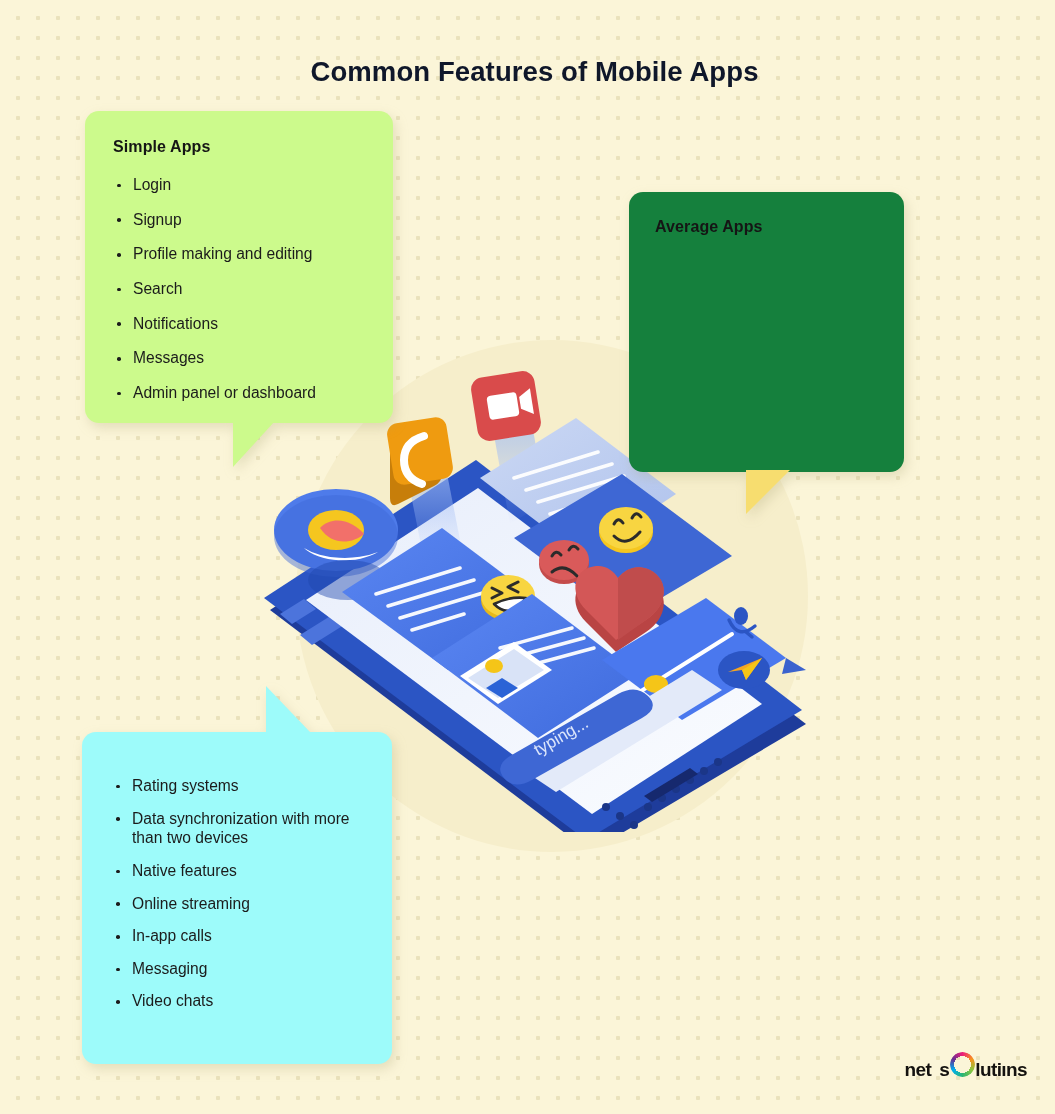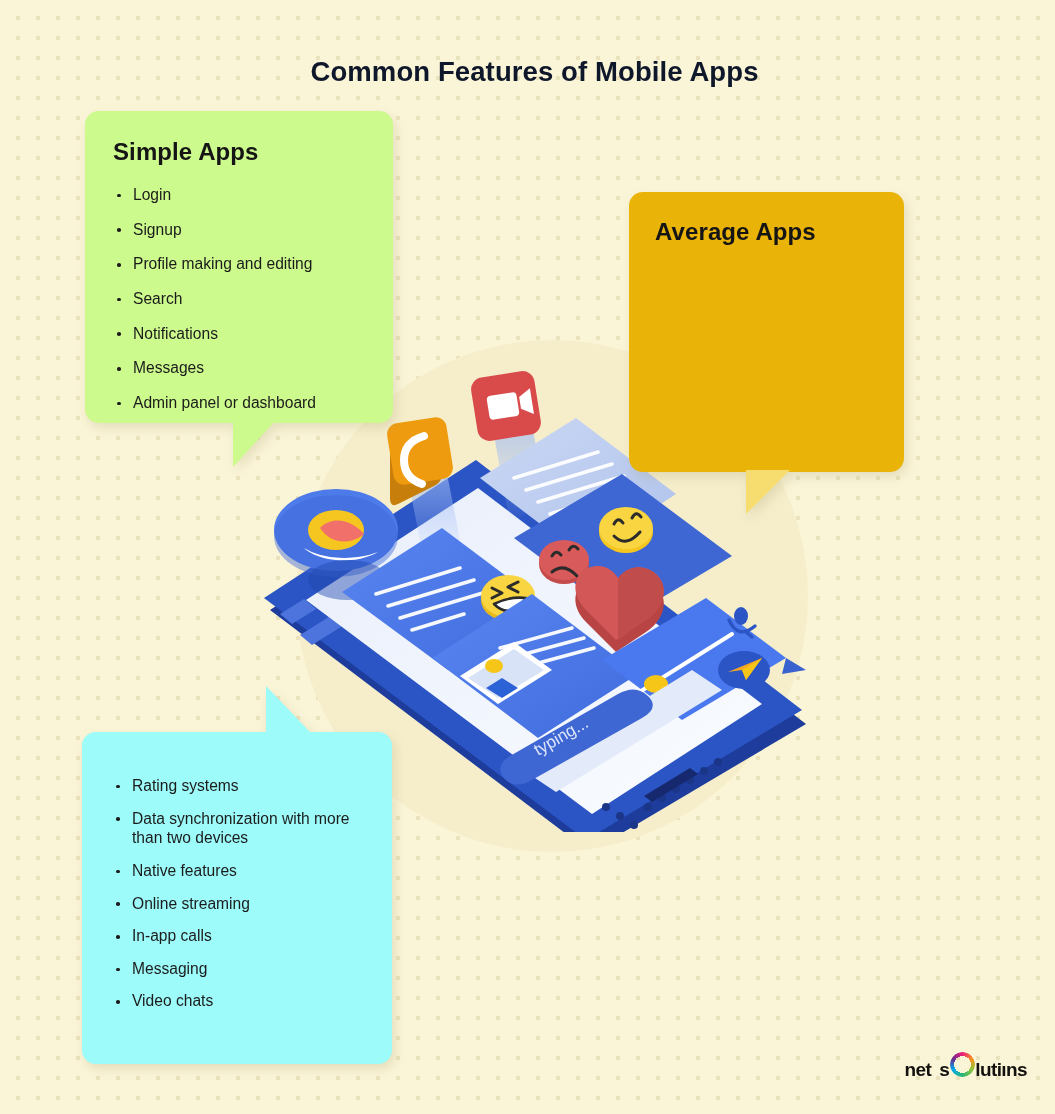--- a/index.html
+++ b/index.html
@@ -31,21 +31,21 @@
   }
   
   .card{
     position:absolute;
     border-radius:14px;
     box-sizing:border-box;
     filter:drop-shadow(3px 5px 6px rgba(170,160,110,.28));
   }
   .card h3{
     margin:0;
-    font-size:24px;font-weight:bold;color:#151515;
+    font-size:16px;font-weight:bold;color:#151515;
     letter-spacing:.1px;
   }
   .card ul{margin:0;padding:0;list-style:none;}
   .card li{
     position:relative;
     padding-left:20px;
     font-size:15.6px;color:#1b1b1b;
     line-height:1.26;
   }
   .card li::before{
@@ -64,21 +64,21 @@
   #card-simple li{margin-bottom:15px;}
   #card-simple .tail{
     left:148px;top:310px;
     border-left:0 solid transparent;
     border-top:46px solid #CCFA8C;
     border-right:42px solid transparent;
   }
   
   #card-average{
     left:629px;top:192px;width:275px;height:280px;
-    background:#eab308;
+    background:#15803d;
     padding:26px 0 0 26px;
   }
   #card-average ul{margin-top:17px;}
   #card-average li{margin-bottom:14px;}
   #card-average .tail{
     left:117px;top:278px;
     border-top:44px solid #F7DD6F;
     border-right:44px solid transparent;
   }
   

